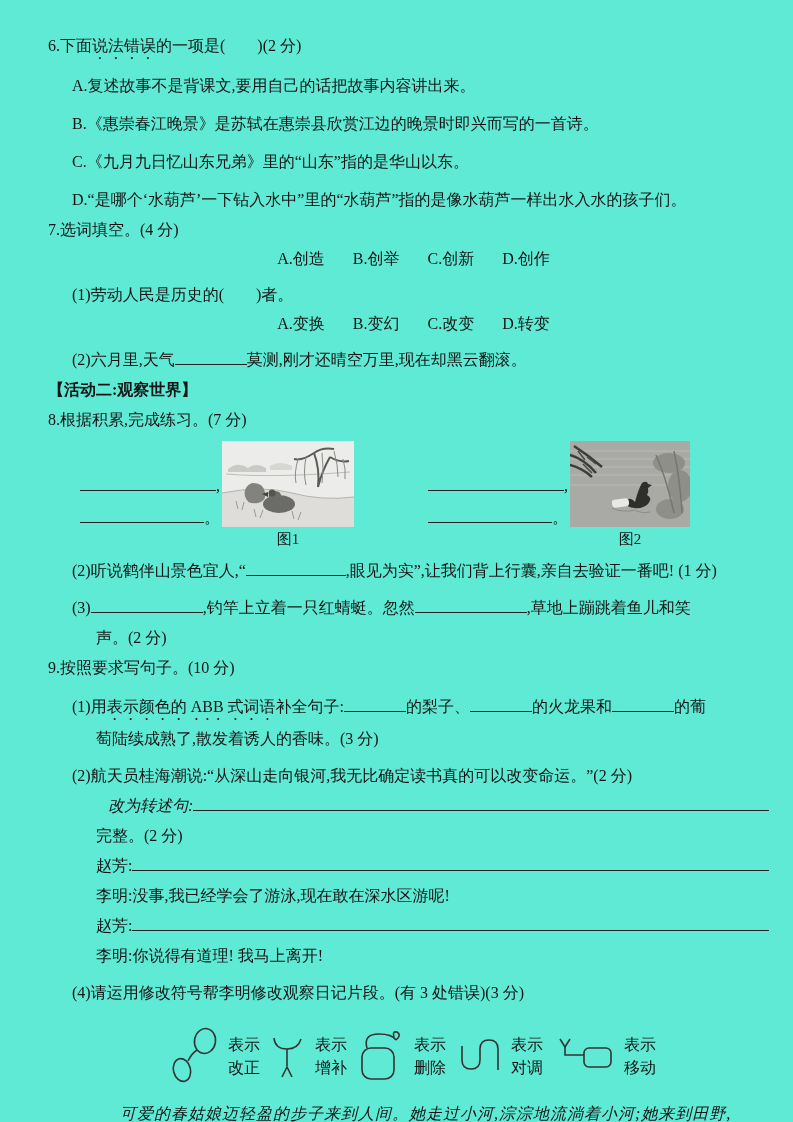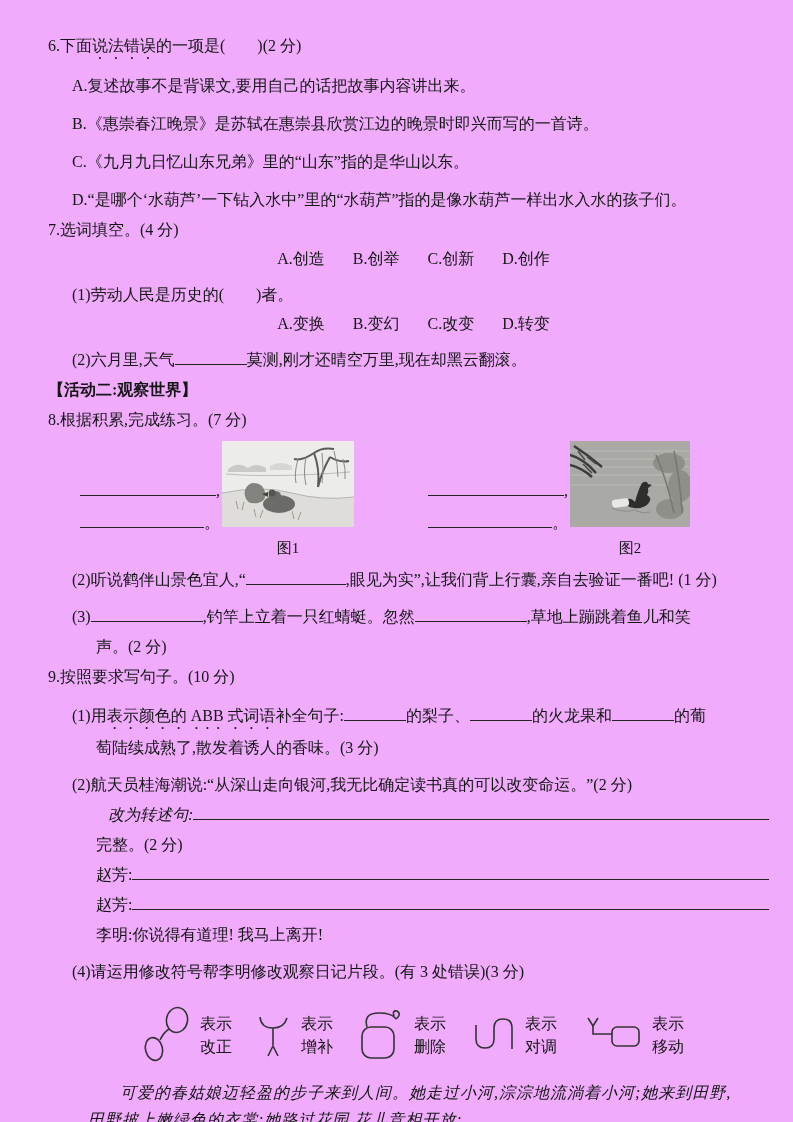--- a/index.html
+++ b/index.html
@@ -1,20 +1,20 @@
 <!DOCTYPE html>
 <html lang="zh"><head>
 <meta charset="utf-8">
 <style>
   html,body{margin:0;padding:0;background:#e9e9e9;}
   .page{
     position:relative;
     width:793px;height:1122px;
     margin:0 auto;
-    background:#f0abfc;
+    background:#5eead4;
     overflow:hidden;
     box-sizing:border-box;
     padding:30px 14px 0 48px;
     font-family:"Liberation Serif","DejaVu Serif",serif;
     font-size:16px;
     color:#151515;
   }
   .line{line-height:30px;}
   .lh31{line-height:31px;}
   .lh33{line-height:33px;}
@@ -49,25 +49,25 @@
   .fig-unit{display:flex;}
   .fig-unit + .fig-unit{margin-left:74px;}
   .fig-blanks{
     display:flex;flex-direction:column;justify-content:center;
     gap:12px;width:142px;padding-top:10px;box-sizing:border-box;
     padding-right:2px;
   }
   .fig-blanks .flexline{line-height:16px;}
   .fig-box{text-align:center;}
   .fig-box svg{display:block;border:0;}
-  .caption{font-size:15px;line-height:20px;margin-top:11px;}
+  .caption{font-size:15px;line-height:20px;margin-top:2px;}
   
   .sym-row{
     display:flex;justify-content:center;align-items:center;
-    gap:26px;margin:12px 0 8px;height:72px;
+    gap:12px;margin:12px 0 8px;height:72px;
   }
   .sym{display:flex;align-items:center;gap:9px;}
   .sym-icon svg{display:block;}
   .sym-label{line-height:23px;font-size:16px;}
   .sym-label .sl{display:block;}
   
   .passage{
     margin-left:40px;
     font-style:italic;
     letter-spacing:1px;
@@ -194,20 +194,21 @@
   <div class="line flexline ind3" style="padding-right:10px;font-style:italic;">
     <span>改为转述句:</span>
       <span class="blank grow"></span>
   </div>
   <div class="line ind2">完整。(2 分)</div>
 
   <div class="line flexline ind2" style="padding-right:10px;">
     <span>赵芳:</span>
       <span class="blank grow"></span>
   </div>
+  <div class="line ind2">李明:没事,我已经学会了游泳,现在敢在深水区游呢!</div>
   <div class="line flexline ind2" style="padding-right:10px;">
     <span>赵芳:</span>
       <span class="blank grow"></span>
   </div>
   <div class="line ind2">李明:你说得有道理! 我马上离开!</div>
 
   <div class="line ind1">(4)请运用修改符号帮李明修改观察日记片段。(有 3 处错误)(3 分)</div>
 
   <div class="sym-row">
     <div class="sym">

